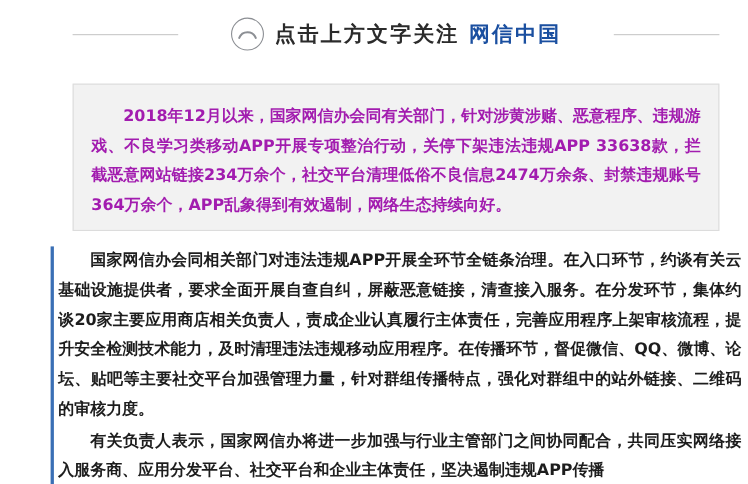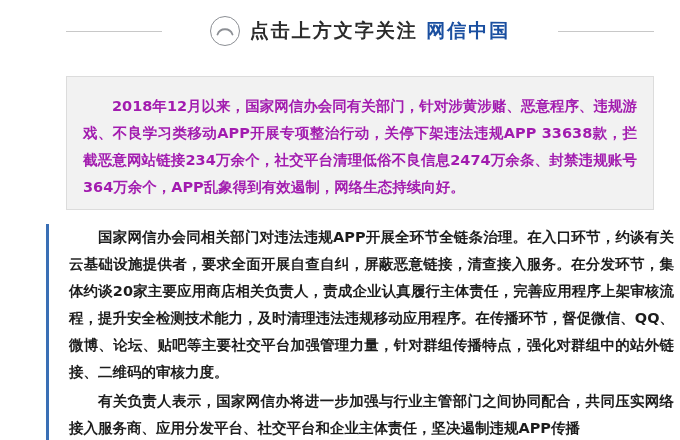--- a/index.html
+++ b/index.html
@@ -102,21 +102,21 @@
 
   
   .article {
     position: absolute;
     left: 26px;
     top: 224px;
     width: 628px;
     height: 216px;
     box-sizing: border-box;
     border-left: 3px solid #3a6fb5;
-    padding-left: 20px;
+    padding-left: 4px;
     overflow: hidden;
   }
   .article p {
     margin: 0 0 2px 0;
     font-size: 14.5px;
     line-height: 27px;
     color: #1d1d1d;
     text-align: justify;
     text-indent: 2em;
     font-family: "DejaVu Sans", "Liberation Sans", sans-serif;

